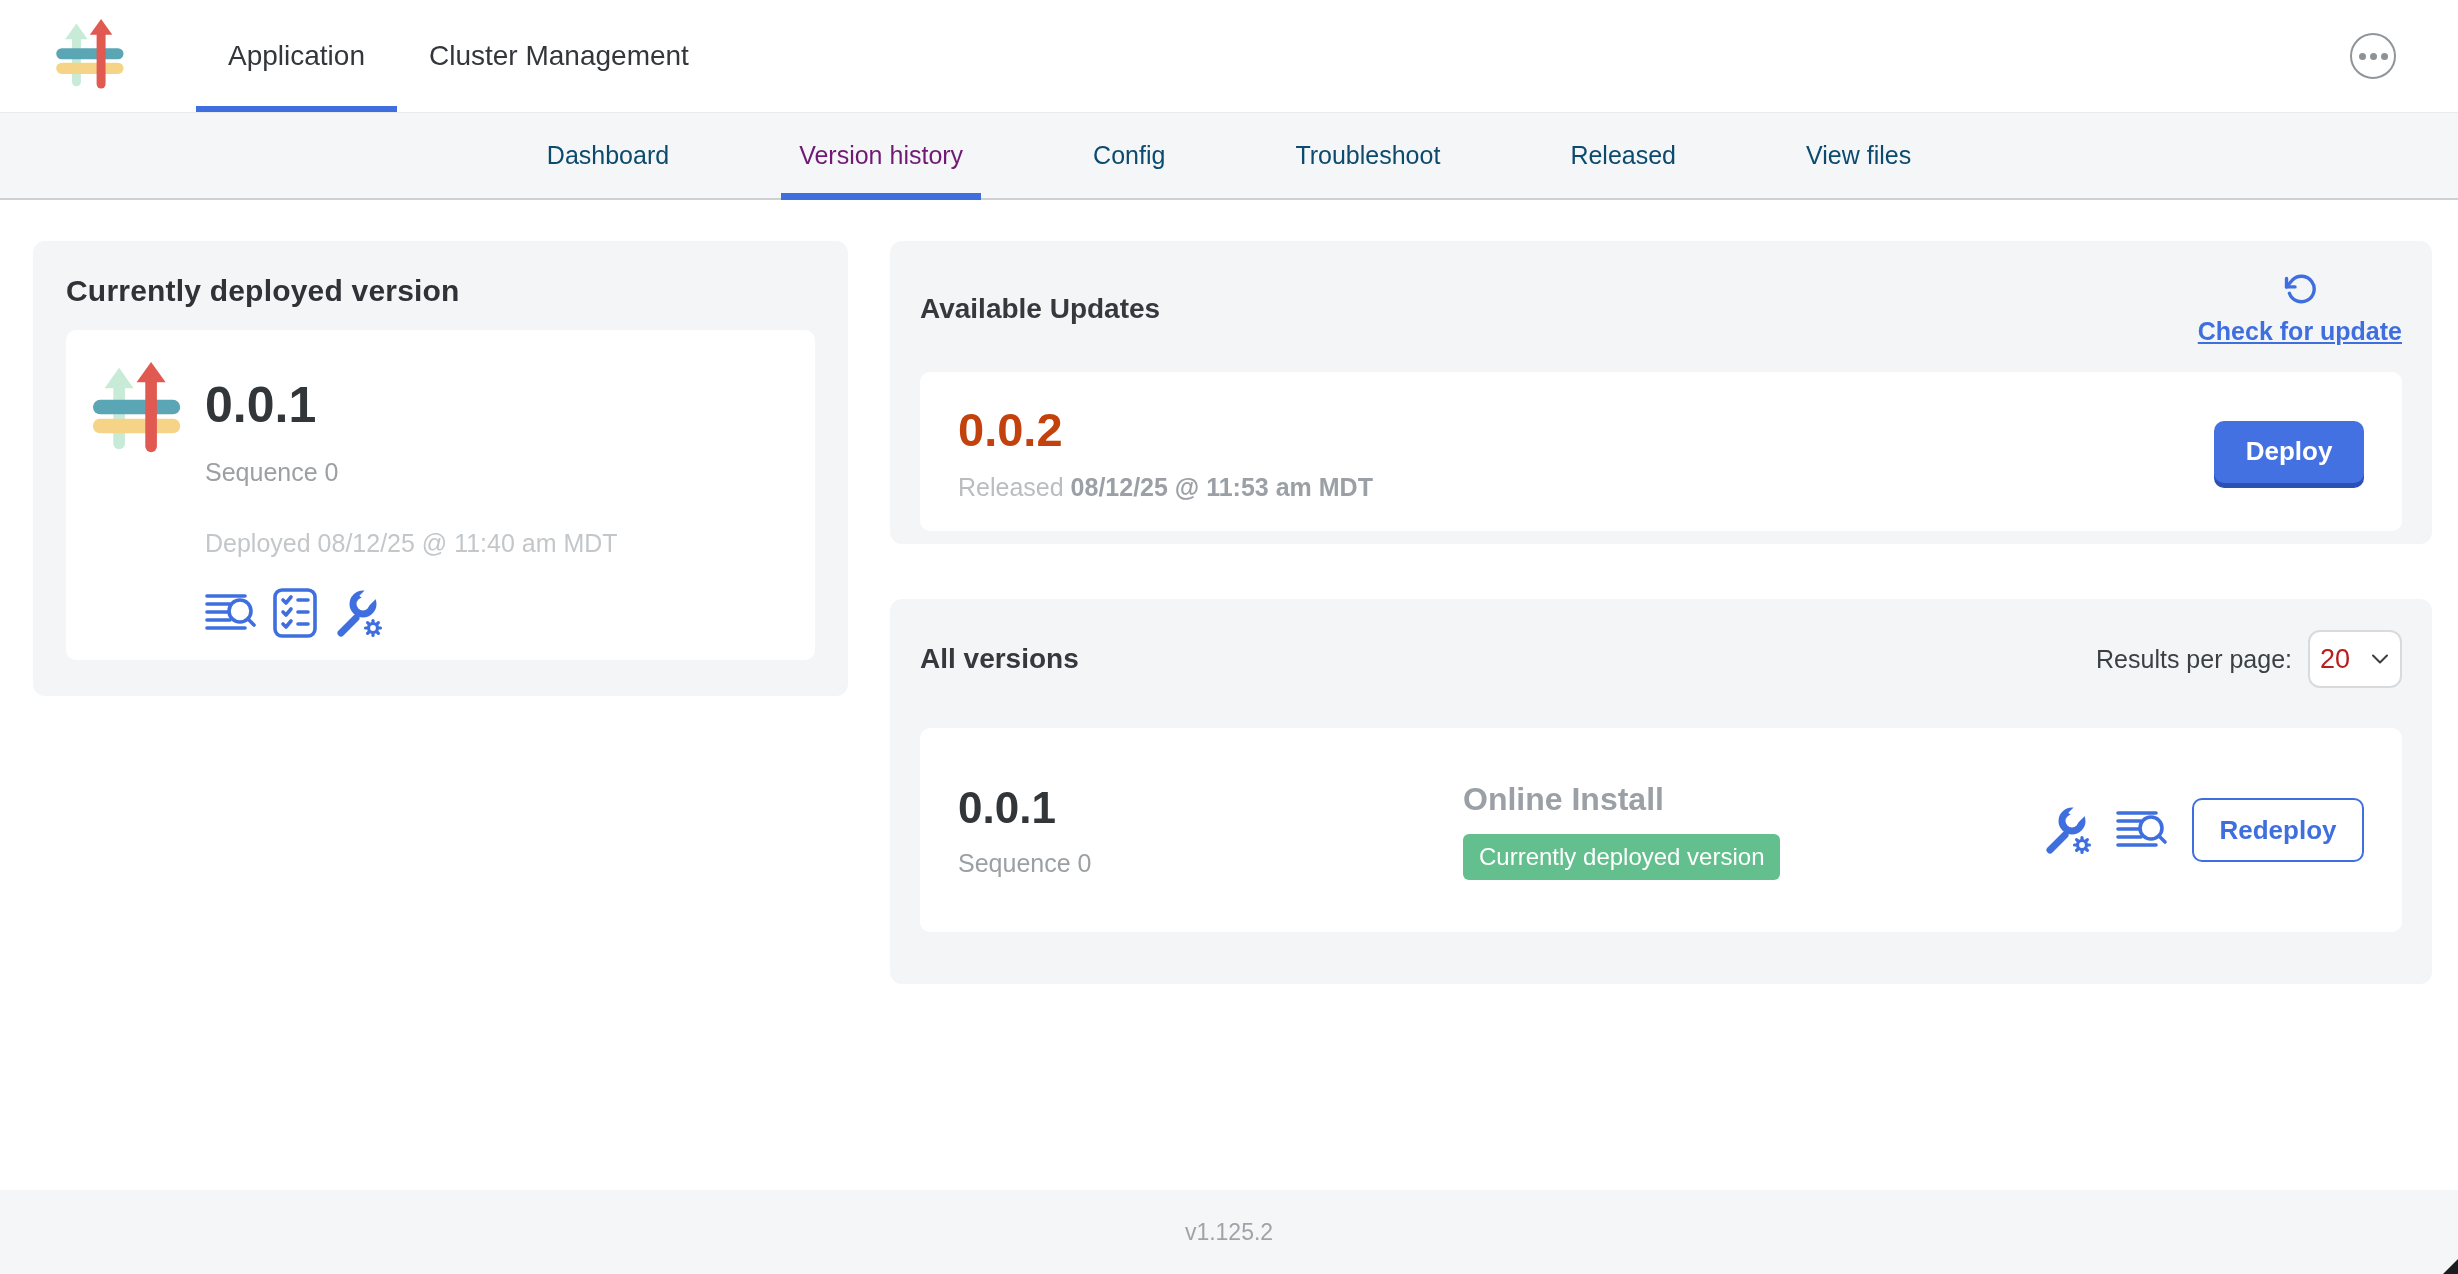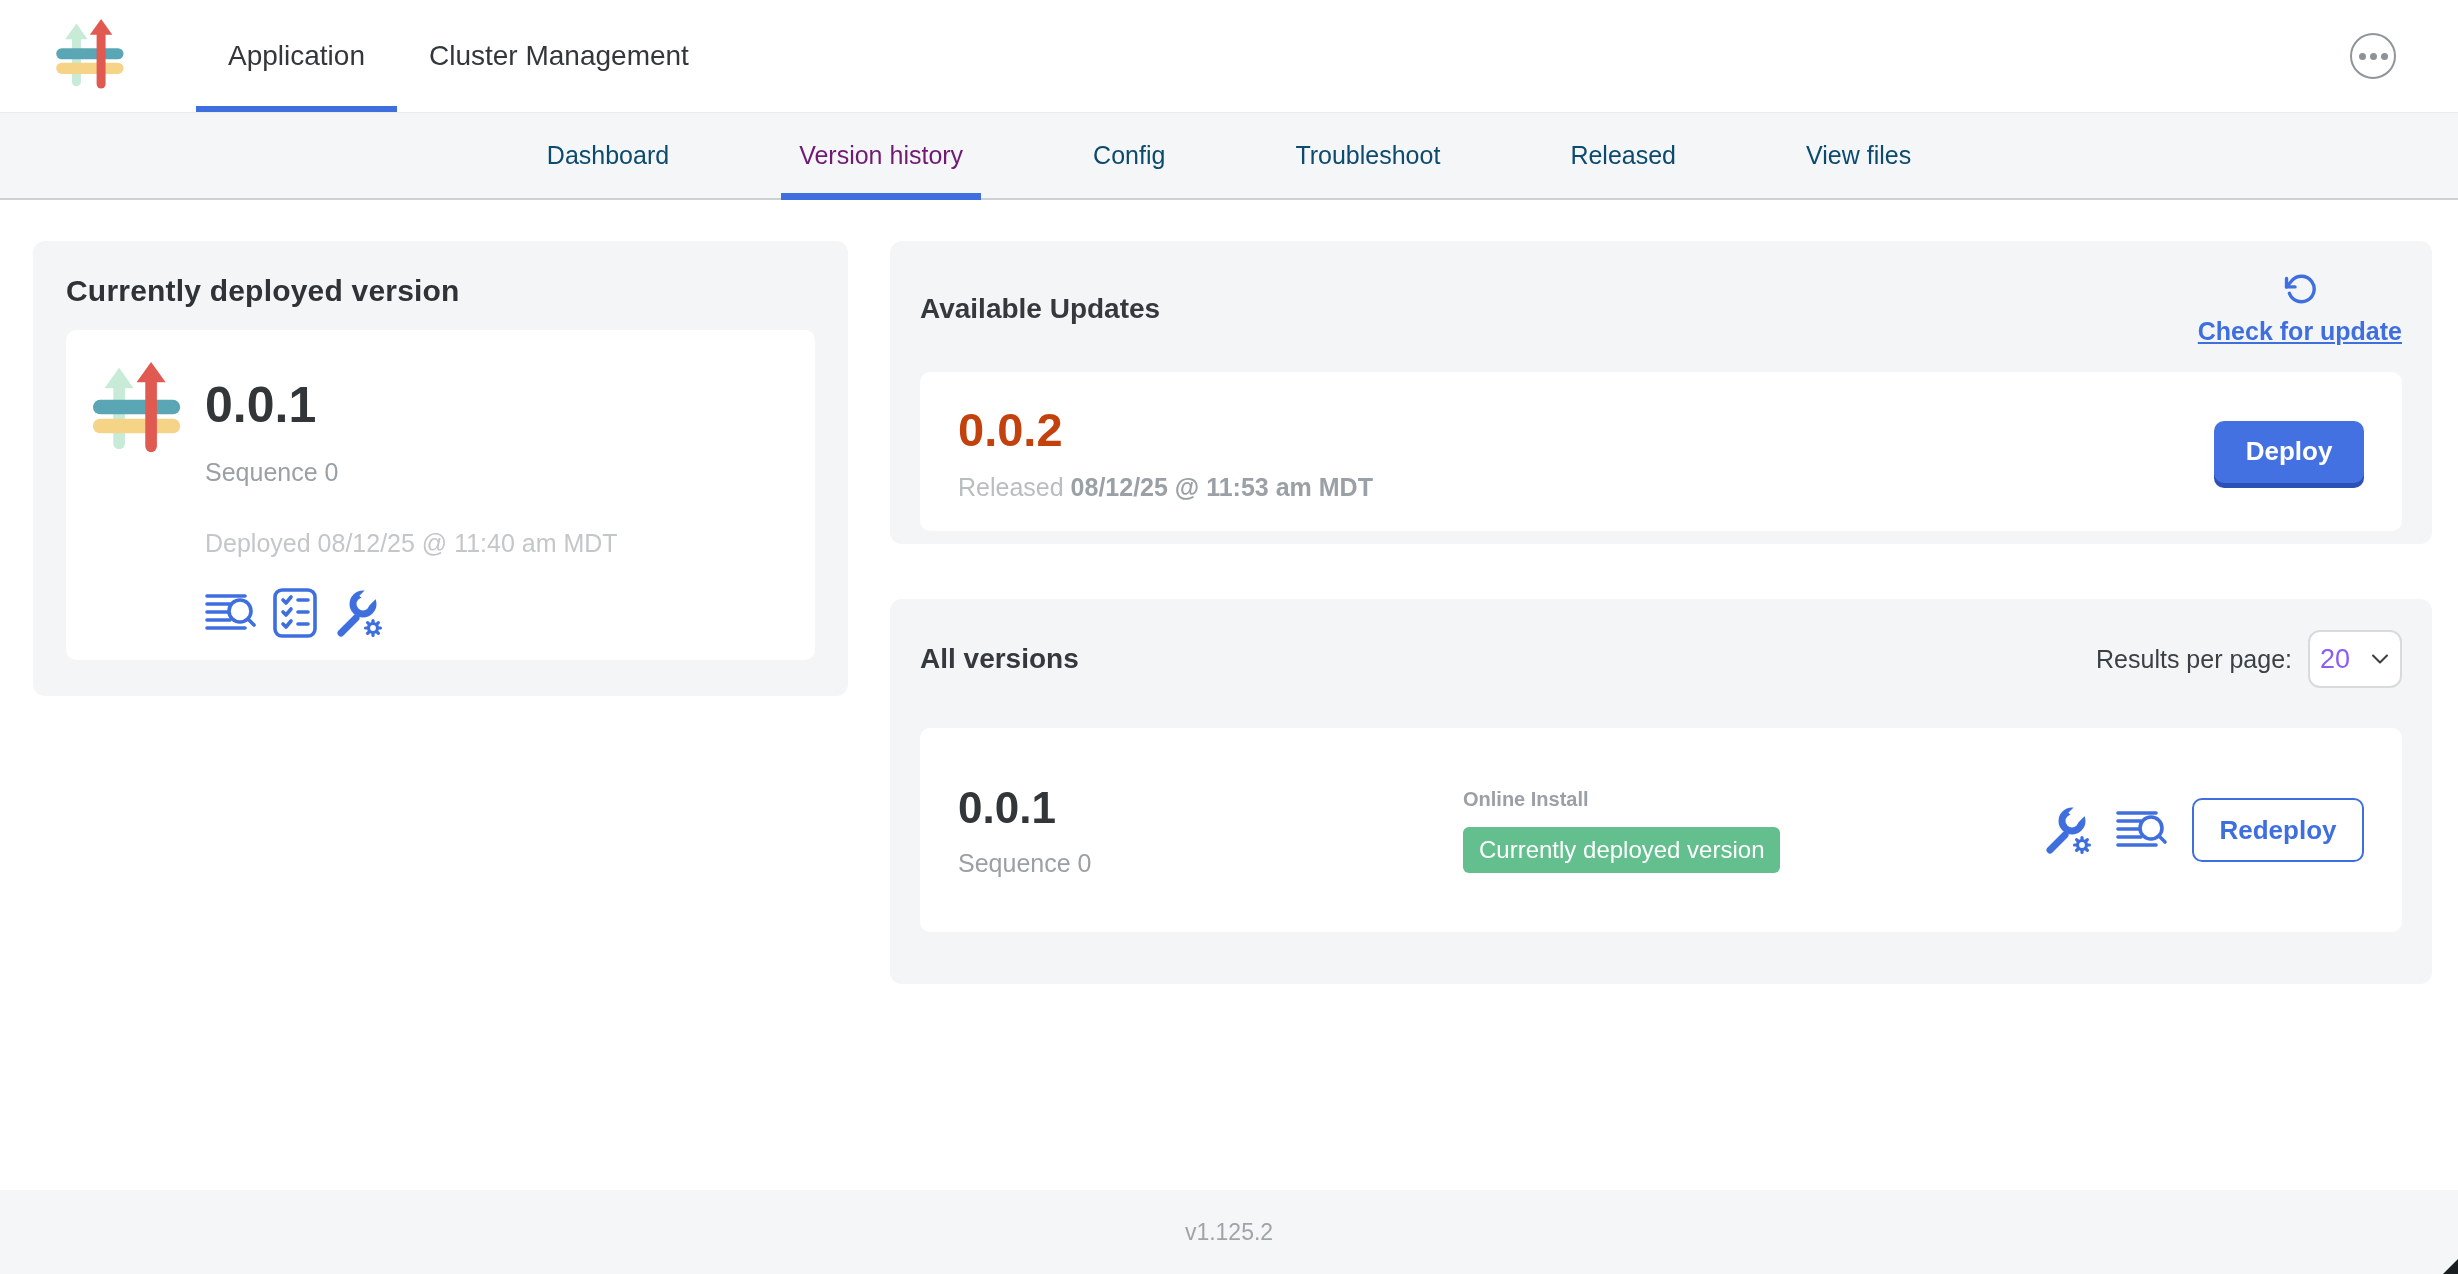--- a/index.html
+++ b/index.html
@@ -115,31 +115,31 @@
     cursor: pointer;
   }
 
   .versions-card { margin-top: 55px; height: 385px; padding: 31px 30px; }
   .rpp-group { display: flex; align-items: center; gap: 16px; }
   .rpp-label { font-size: 25px; color: #3b4045; }
   .rpp-select {
     width: 94px; height: 58px;
     background: #fff; border: 2px solid #d8dbde; border-radius: 12px;
     display: flex; align-items: center; justify-content: center; gap: 20px;
-    font-size: 27px; color: #8b5cf6; cursor: pointer;
+    font-size: 27px; color: #b91c1c; cursor: pointer;
   }
   .version-row {
     margin-top: 40px; height: 204px;
     padding: 0 38px; display: flex; align-items: center;
   }
   .vr-col1 { width: 505px; flex: none; }
   .row-version { font-size: 44px; font-weight: bold; color: #323639; }
   .vr-col1 .seq-text { margin-top: 16px; }
   .vr-col2 { flex: 1; min-width: 0; }
-  .install-type { font-size: 20px; font-weight: bold; color: #9aa0a5; }
+  .install-type { font-size: 32px; font-weight: bold; color: #9aa0a5; }
   .deployed-badge {
     display: inline-block; margin-top: 16px;
     background: #63c08e; color: #ffffff;
     font-size: 24px; padding: 9px 16px; border-radius: 6px;
   }
   .vr-actions { display: flex; align-items: center; gap: 24px; flex: none; }
   .redeploy-btn {
     width: 172px; height: 64px;
     background: #ffffff; color: #3f6fde;
     font-size: 26px; font-weight: bold; font-family: inherit;

